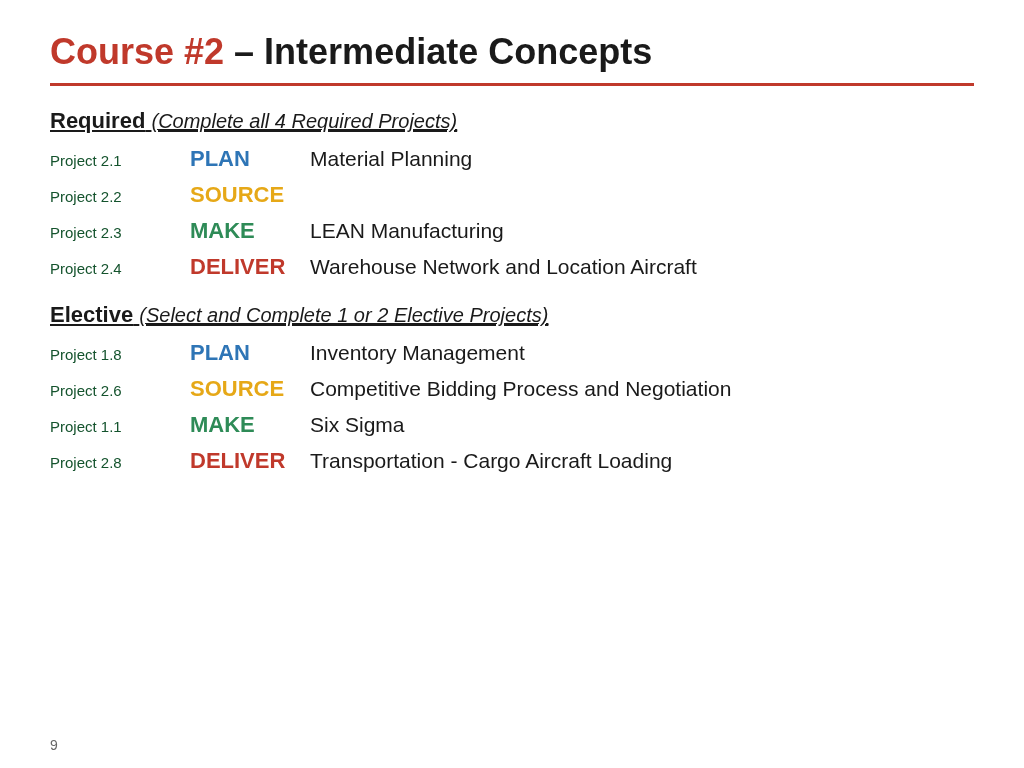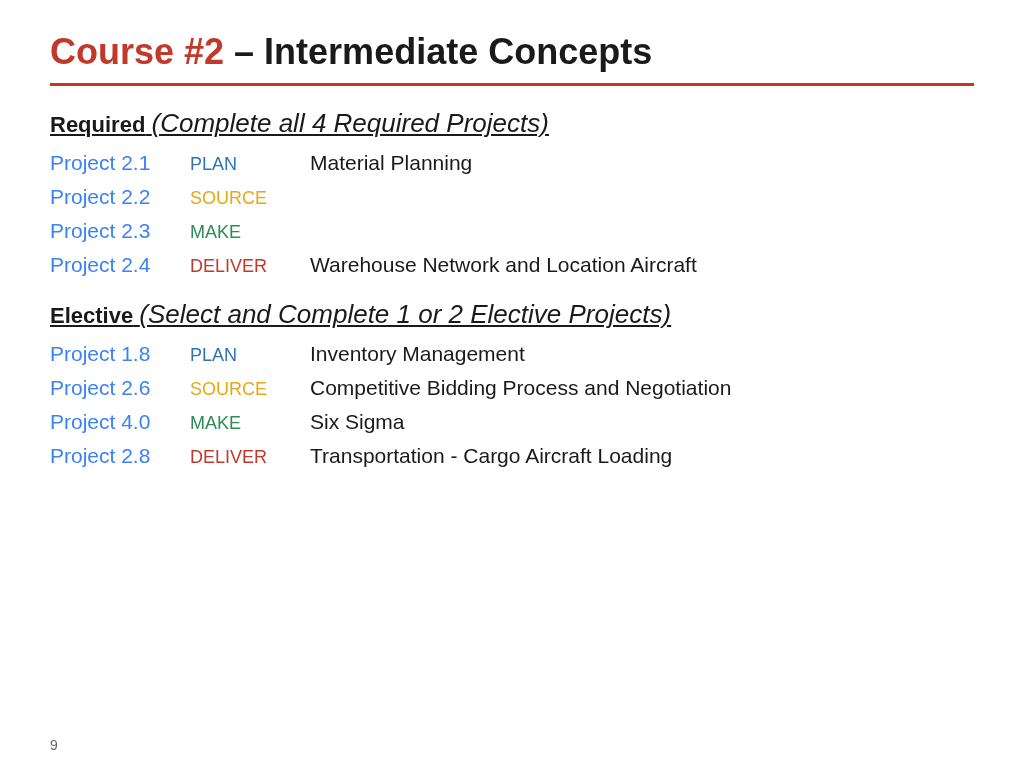--- a/index.html
+++ b/index.html
@@ -46,43 +46,43 @@
       font-size: 22px;
       font-weight: bold;
       text-decoration: underline;
       color: #1a1a1a;
       margin-bottom: 12px;
     }
 
     .section-heading .italic-note {
       font-style: italic;
       font-weight: normal;
-      font-size: 26px;
+      font-size: 20px;
       text-decoration: underline;
       margin-top: 9px;
     }
 
     .project-row {
       display: flex;
       align-items: baseline;
       margin-bottom: 10px;
       font-size: 21px;
     }
 
     .project-num {
       width: 140px;
-      color: #3b82f6;
-      font-size: 21px;
+      color: #14532d;
+      font-size: 15px;
       flex-shrink: 0;
     }
 
     .project-category {
       width: 120px;
-      font-weight: normal;
-      font-size: 18px;
+      font-weight: bold;
+      font-size: 22px;
       flex-shrink: 0;
     }
 
     .project-category.plan {
       color: #2e75b6;
     }
 
     .project-category.source {
       color: #e6a817;
     }
@@ -140,20 +140,21 @@
     </div>
 
     <div class="project-row">
       <span class="project-num">Project 2.2</span>
       <span class="project-category source">SOURCE</span>
     </div>
 
     <div class="project-row">
       <span class="project-num">Project 2.3</span>
       <span class="project-category make">MAKE</span>
+      <span class="project-title">LEAN Manufacturing</span>
     </div>
 
     <div class="project-row">
       <span class="project-num">Project 2.4</span>
       <span class="project-category deliver">DELIVER</span>
       <span class="project-title">Warehouse Network and Location Aircraft</span>
     </div>
   </div>
 
   <div class="elective-section">
@@ -168,21 +169,21 @@
       <span class="project-title">Inventory Management</span>
     </div>
 
     <div class="project-row">
       <span class="project-num">Project 2.6</span>
       <span class="project-category source">SOURCE</span>
       <span class="project-title">Competitive Bidding Process and Negotiation</span>
     </div>
 
     <div class="project-row">
-      <span class="project-num">Project 4.0</span>
+      <span class="project-num">Project 1.1</span>
       <span class="project-category make">MAKE</span>
       <span class="project-title">Six Sigma</span>
     </div>
 
     <div class="project-row">
       <span class="project-num">Project 2.8</span>
       <span class="project-category deliver">DELIVER</span>
       <span class="project-title">Transportation - Cargo Aircraft Loading</span>
     </div>
   </div>

